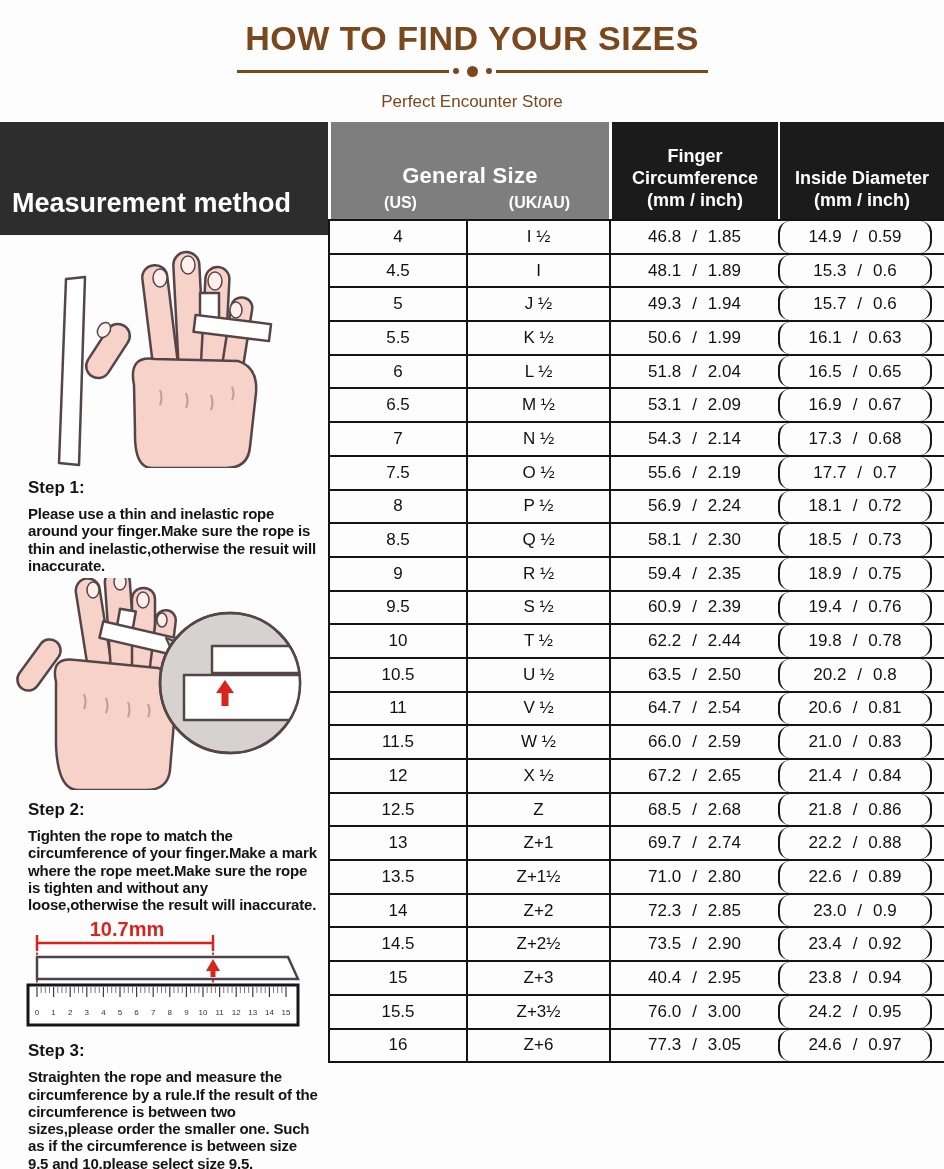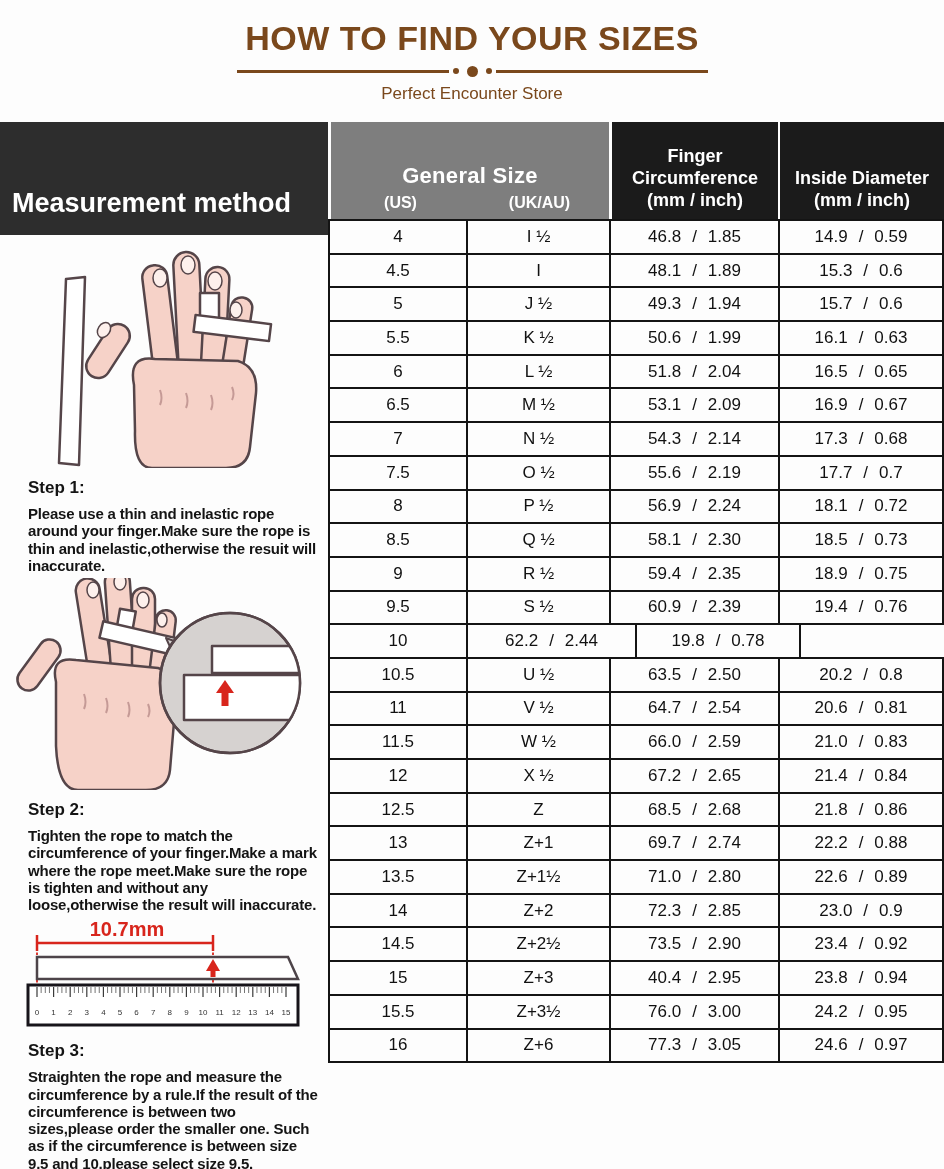--- a/index.html
+++ b/index.html
@@ -27,21 +27,21 @@
   .top{height:122px;text-align:center;padding-top:21px;border-radius:16px;}
   .title{
     margin:0;font-size:34px;font-weight:bold;color:var(--brown);
     letter-spacing:.5px;line-height:1.05;
   }
   .divider{display:flex;align-items:center;justify-content:center;margin-top:9px;}
   .divider .line{width:212px;height:3px;background:var(--brown);}
   .divider .dot{border-radius:50%;background:var(--brown);margin:0 4px;}
   .divider .dot.small{width:6px;height:6px;}
   .divider .dot.big{width:11px;height:11px;}
-  .subtitle{margin-top:7px;font-size:17px;color:var(--brown);}
+  .subtitle{margin-top:15px;font-size:17px;color:var(--brown);}
 
   
   .content{display:flex;height:1047px;}
   .left{width:328px;position:relative;}
   .right{width:616px;}
 
   .panel-title{
     height:113px;background:var(--dark);color:#fff;
     font-size:27px;font-weight:bold;
     display:flex;align-items:flex-end;
@@ -72,21 +72,21 @@
   .tbody{border-top:2px solid var(--line);}
   .trow{display:flex;height:33.7px;border-bottom:2px solid var(--line);background:#fdfdfd;}
   .td{
     border-left:2px solid var(--line);
     display:flex;align-items:center;justify-content:center;
     font-size:17px;color:#111;height:100%;
   }
   .td.c1{width:138px;}
   .td.c2{width:143px;}
   .td.c3{width:169px;}
-  .td.c4{width:166px;border-right:2px solid var(--line);}
+  .td.c4{width:154px;border-right:2px solid var(--line);border-radius:12px;}
   .pair span{display:inline-block;}
   .pair .sl{margin:0 11px;}
 </style>
 </head>
 <body>
 
 <div class="page">
 
   <div class="top">
     <h1 class="title">HOW TO FIND YOUR SIZES</h1>
@@ -478,20 +478,21 @@
               <span>2.39</span>
             </div>
             <div class="td c4 pair">
               <span>19.4</span>
               <span class="sl">/</span>
               <span>0.76</span>
             </div>
           </div>
           <div class="trow">
             <div class="td c1">10</div>
+            <div class="td c2">T ½</div>
             <div class="td c3 pair">
               <span>62.2</span>
               <span class="sl">/</span>
               <span>2.44</span>
             </div>
             <div class="td c4 pair">
               <span>19.8</span>
               <span class="sl">/</span>
               <span>0.78</span>
             </div>

